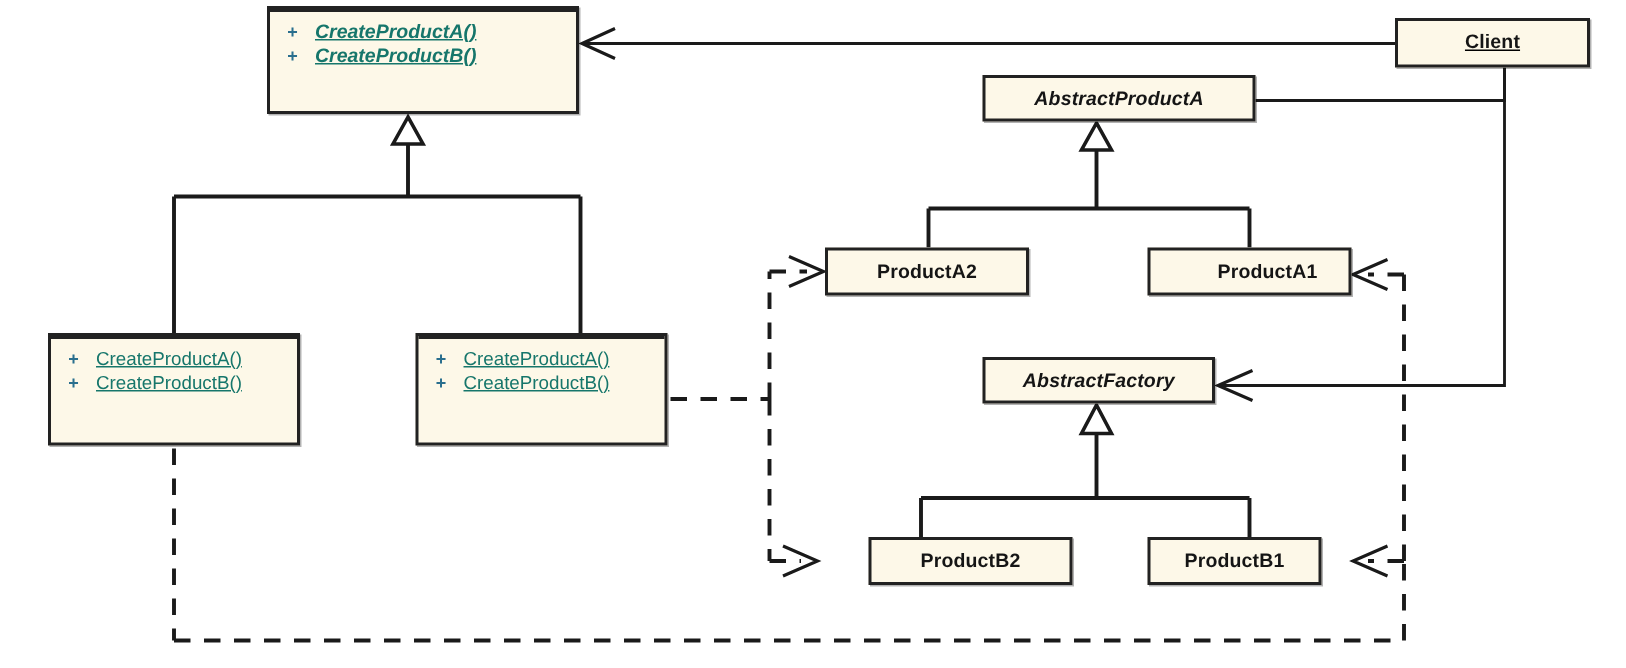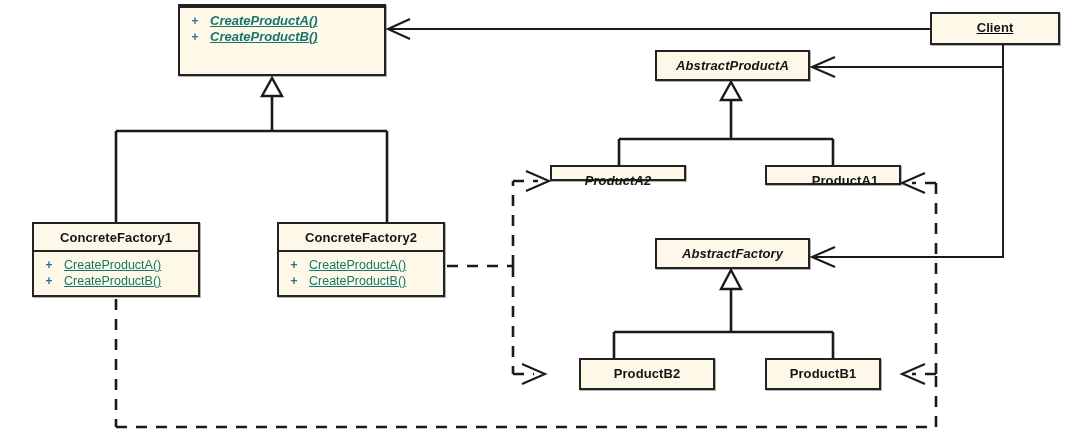--- a/index.html
+++ b/index.html
@@ -151,45 +151,43 @@
           </div>
           <div class="op-row">
             <span class="op-vis">+</span>
             <span class="op-name abstract-op">CreateProductB()</span>
           </div>
         </div>
       </div>
       <div class="uml-class" style="left: 930px; top: 12px; width: 130px; height: 33px; text-decoration: underline;">
         <div class="cls-name">Client</div>
       </div>
-      <div class="uml-class" style="left: 655px; top: 50px; width: 155px; height: 31px;">
+      <div class="uml-class" style="left: 655px; top: 50px; width: 182px; height: 31px;">
         <div class="cls-name abstract">AbstractProductA</div>
       </div>
-      <div class="uml-class" style="left: 550px; top: 165px; width: 136px; height: 16px; font-style: italic;">
+      <div class="uml-class" style="left: 550px; top: 165px; width: 136px; height: 32px;">
         <div class="cls-name">ProductA2</div>
       </div>
-      <div class="uml-class" style="left: 765px; top: 165px; width: 136px; height: 20px; padding-left: 24px;">
+      <div class="uml-class" style="left: 765px; top: 165px; width: 136px; height: 32px; padding-left: 24px;">
         <div class="cls-name">ProductA1</div>
       </div>
       <div class="uml-class" style="left: 32px; top: 222px; width: 168px; height: 75px;">
-        <div class="cls-name">ConcreteFactory1</div>
         <div class="cls-divider"></div>
         <div class="cls-ops">
           <div class="op-row">
             <span class="op-vis">+</span>
             <span class="op-name">CreateProductA()</span>
           </div>
           <div class="op-row">
             <span class="op-vis">+</span>
             <span class="op-name">CreateProductB()</span>
           </div>
         </div>
       </div>
       <div class="uml-class" style="left: 277px; top: 222px; width: 168px; height: 75px;">
-        <div class="cls-name">ConcreteFactory2</div>
         <div class="cls-divider"></div>
         <div class="cls-ops">
           <div class="op-row">
             <span class="op-vis">+</span>
             <span class="op-name">CreateProductA()</span>
           </div>
           <div class="op-row">
             <span class="op-vis">+</span>
             <span class="op-name">CreateProductB()</span>
           </div>

